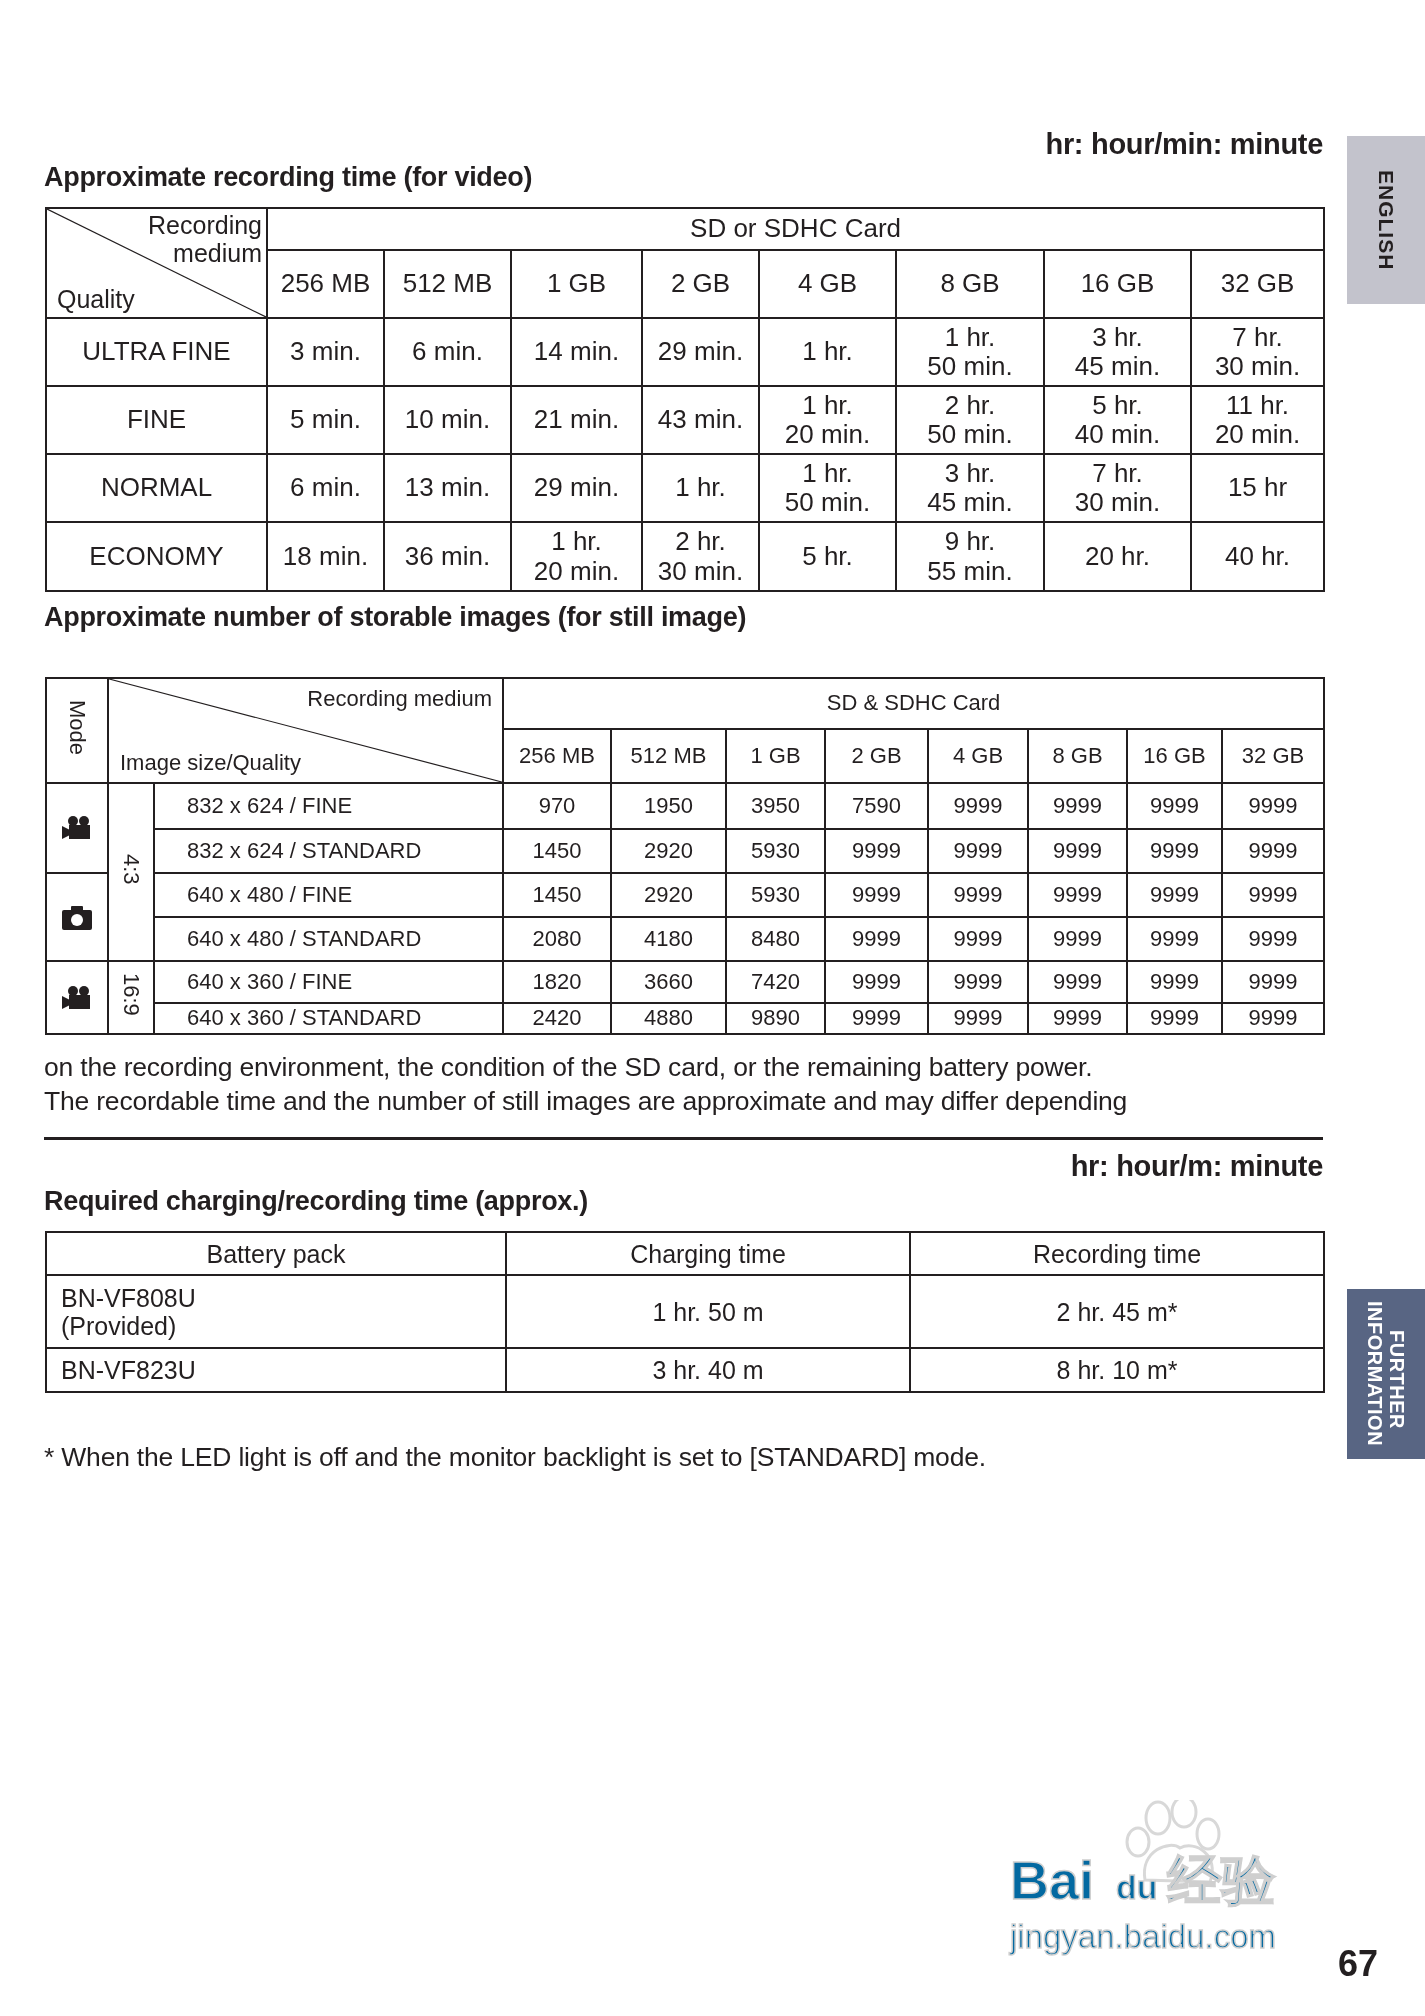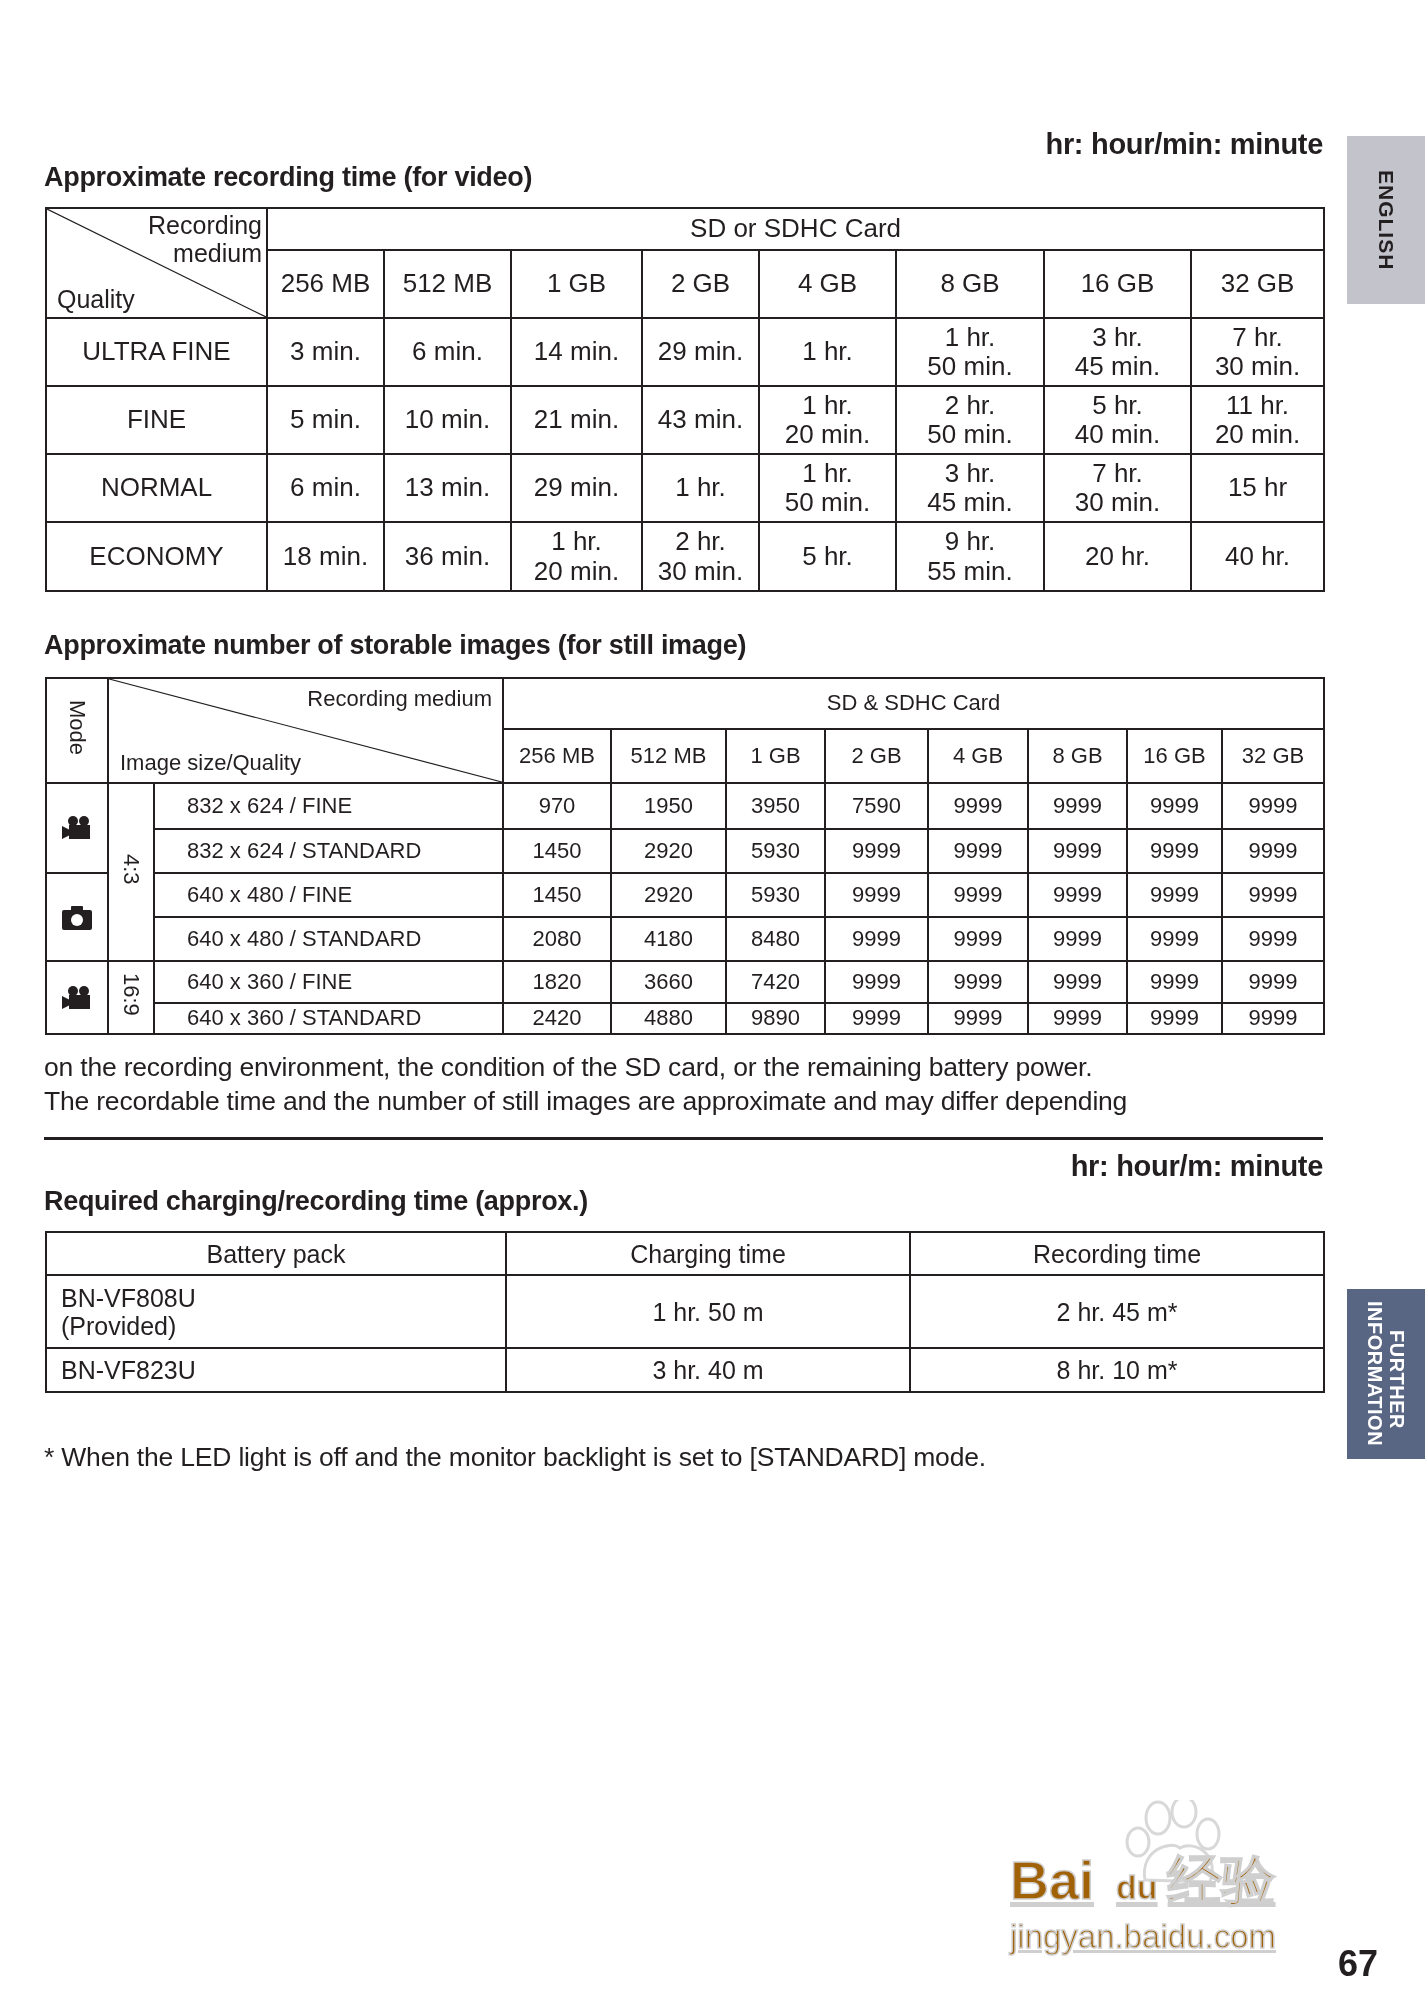--- a/index.html
+++ b/index.html
@@ -19,21 +19,21 @@
   .diag .bl { position: absolute; left: 10px; bottom: 4px; }
   .vert { writing-mode: vertical-rl; }
   .left { text-align: left; padding-left: 32px; }
   .t3 .left { padding-left: 14px; }
   .note { font-size: 26.5px; line-height: 34px; white-space: nowrap; letter-spacing: -0.2px; }
   .rule { background: #231f20; height: 3px; }
   .tab { display: flex; align-items: center; justify-content: center; }
   .tab span { writing-mode: vertical-rl; font-weight: bold; white-space: nowrap; }
   .icon svg { display: block; margin: 0 auto; }
   .pagenum { font-weight: bold; font-size: 36px; }
-  .watermark { color: #a16207; font-weight: bold; text-decoration: underline; -webkit-text-stroke: 1.5px #cfcfcf; }
+  .watermark { color: #0369a1; font-weight: bold; -webkit-text-stroke: 1.5px #cfcfcf; }
 </style>
 </head>
 <body>
 
 <div class="abs tab" style="left:1347px; top:136px; width:78px; height:168px; background:#c3c3cc;">
   <span style="font-size:21px; color:#231f20; letter-spacing:1px;">ENGLISH</span>
 </div>
 <div class="abs tab" style="left:1347px; top:1289px; width:78px; height:170px; background:#586583;">
   <span style="font-size:20px; color:#ffffff; line-height:22px; letter-spacing:0.5px;">INFORMATION</span>
   <span style="font-size:20px; color:#ffffff; line-height:22px; letter-spacing:0.5px; align-self:flex-end; margin-bottom:30px;">FURTHER</span>
@@ -199,21 +199,21 @@
     <td>
           <div>20 hr.</div>
         </td>
     <td>
           <div>40 hr.</div>
         </td>
   </tr>
 </tbody>
   </table>
 
-<div class="abs title" style="left:44px; top:630px;">Approximate number of storable images (for still image)</div>
+<div class="abs title" style="left:44px; top:602px;">Approximate number of storable images (for still image)</div>
 
 <table class="t2" style="left:45px; top:677px; width:1278px;">
   <colgroup>
     <col style="width:62px">
       <col style="width:46px">
       <col style="width:349px">
     <col style="width:108px">
       <col style="width:115px">
       <col style="width:99px">
       <col style="width:103px">

